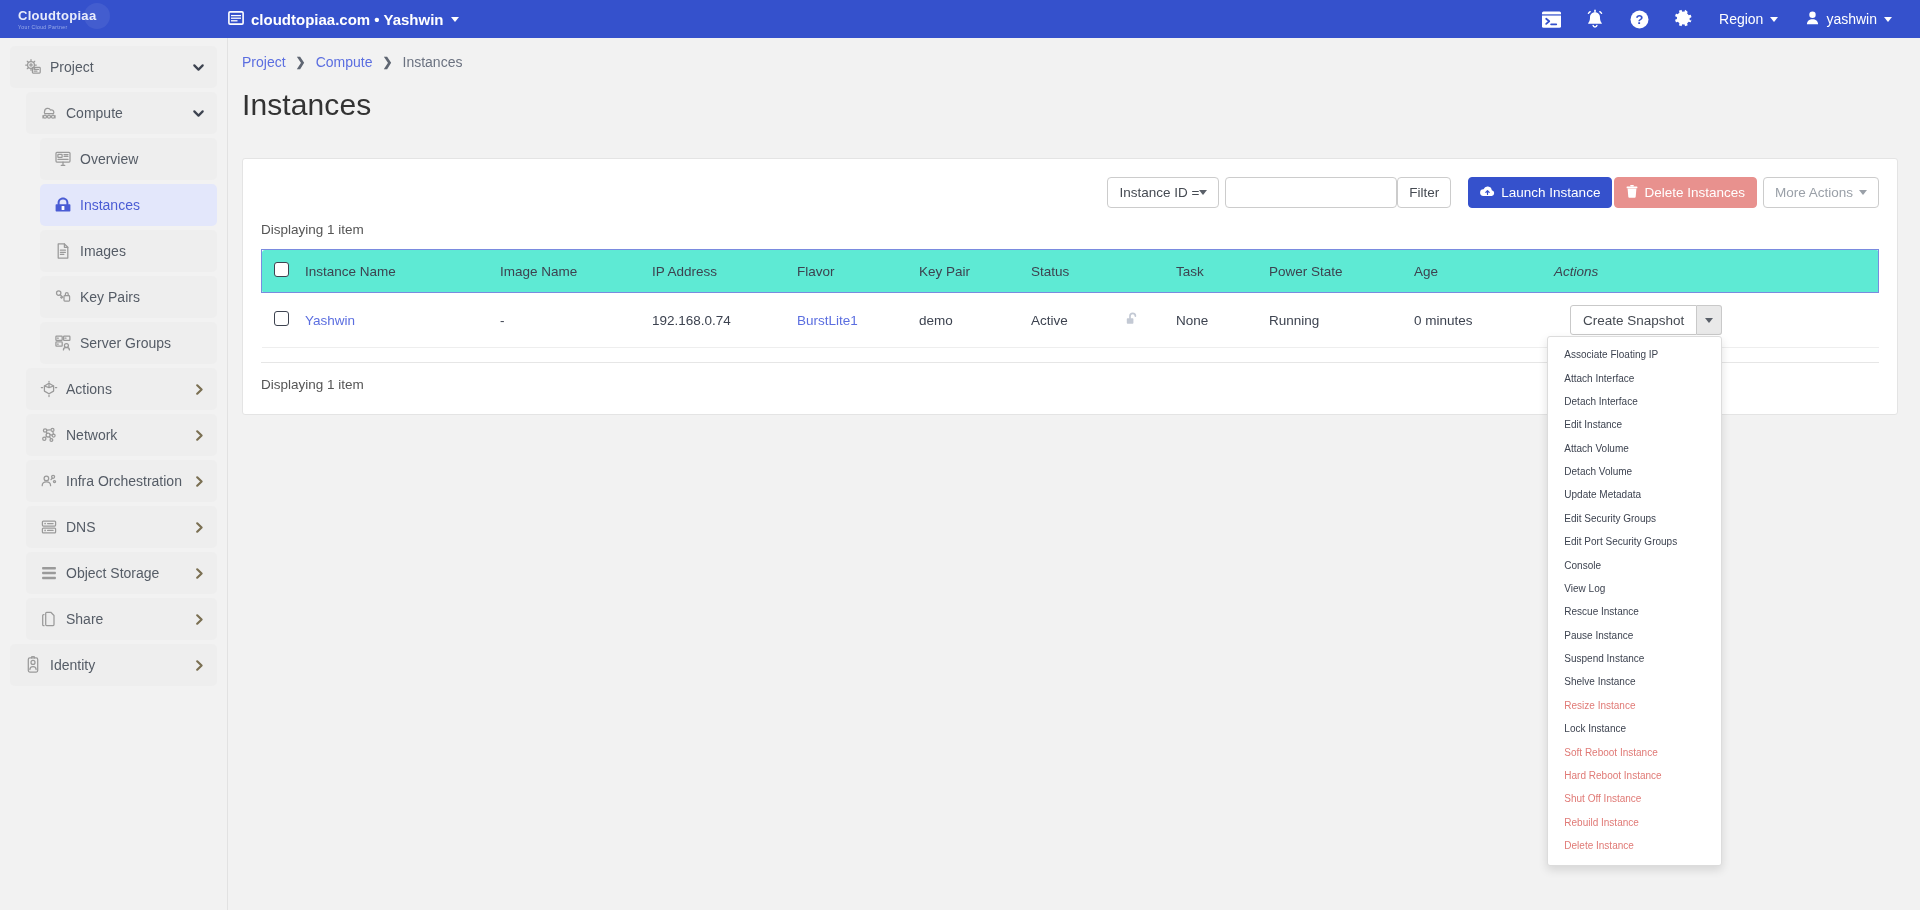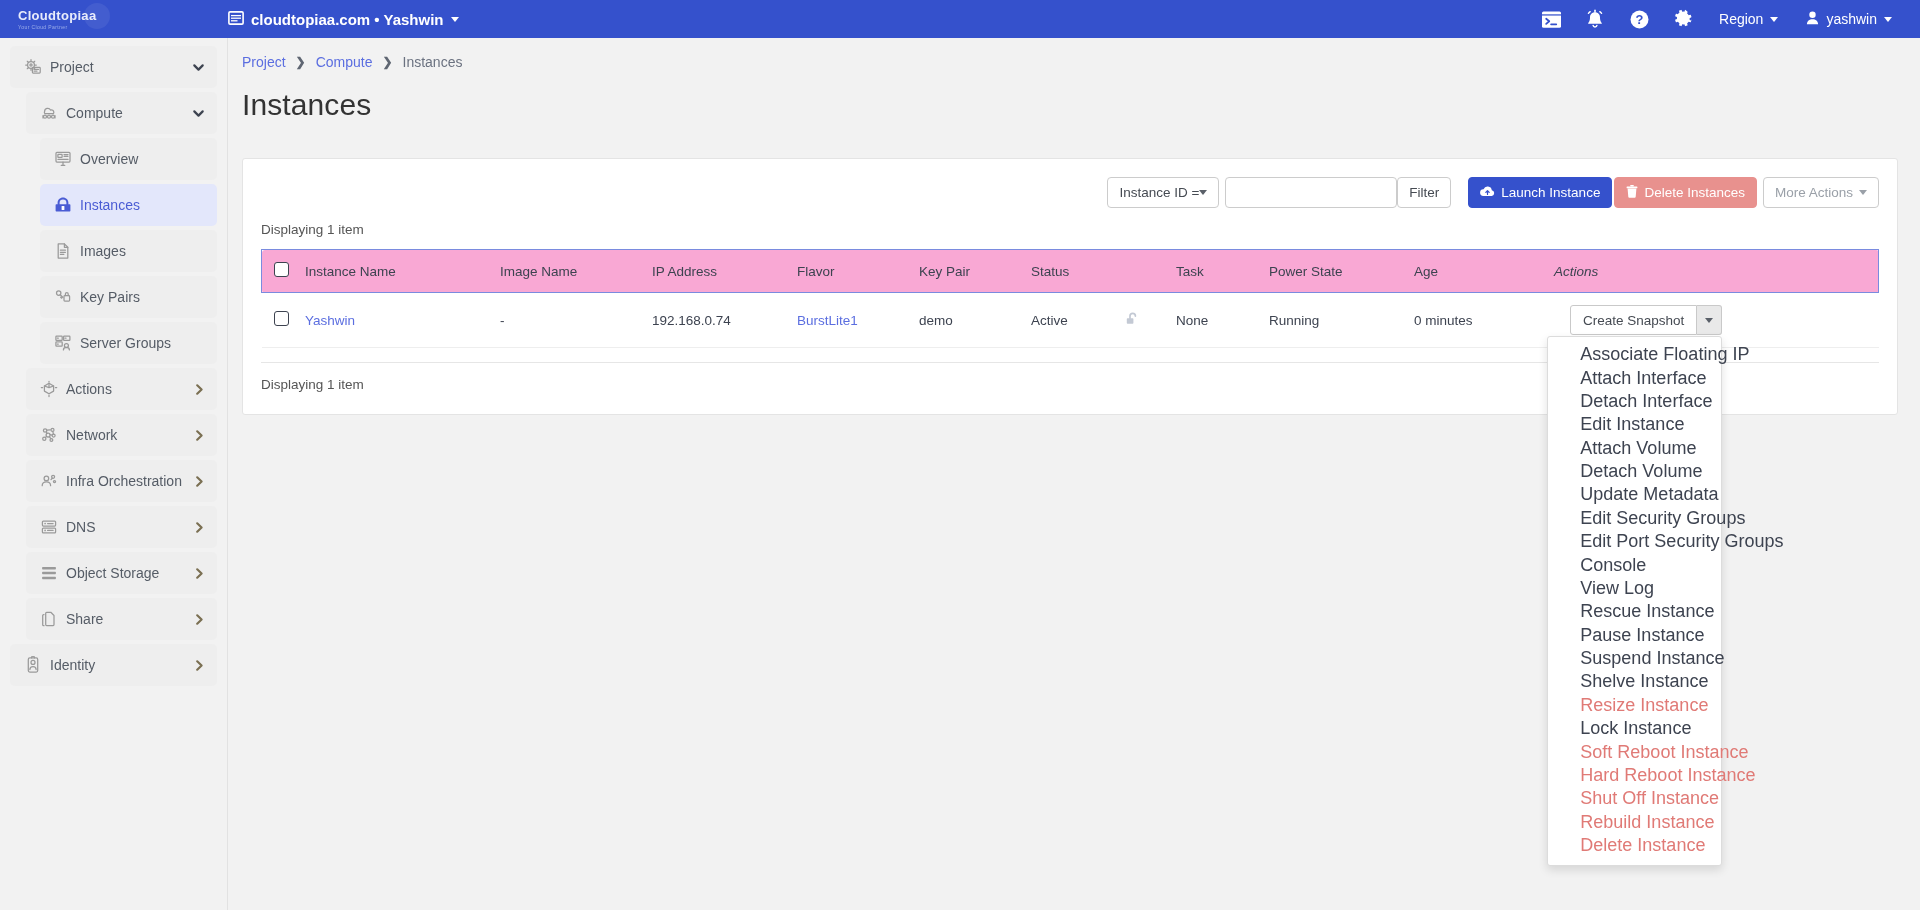--- a/index.html
+++ b/index.html
@@ -206,21 +206,21 @@
     border-top: 5px solid #5a6069;
     display: inline-block;
   }
 
   #count-top { padding: 14px 18px 0 18px; font-size: 13.5px; color: #555; }
 
   
   #tbl-wrap { padding: 12px 18px 0 18px; }
   table { width: 100%; border-collapse: collapse; }
   thead tr {
-    background: #f9a8d4;
+    background: #5eead4;
   }
   thead th {
     text-align: left;
     font-weight: normal;
     font-size: 13.5px;
     color: #3d4350;
     padding: 12px 8px;
     border-top: 1px solid #7a8bdf;
     border-bottom: 1px solid #7a8bdf;
   }
@@ -290,26 +290,25 @@
     background: #fff;
     border: 1px solid #dcdcdc;
     border-radius: 3px;
     box-shadow: 0 4px 10px rgba(0,0,0,.12);
     padding: 6px 0 8px 0;
     z-index: 50;
   }
   #action-menu .mi {
     display: block;
     padding: 3.2px 16px;
-    font-size: 18px;
+    font-size: 10px;
     color: #3d4350;
     white-space: nowrap;
     cursor: pointer;
     line-height: 17px;
-    margin-left: 16px;
   }
   #action-menu .mi.danger { color: #e07a76; }
 
   #count-bottom {
     border-top: 1px solid #e6e6e6;
     margin: 14px 18px 0 18px;
     padding: 14px 0 22px 0;
     font-size: 13.5px;
     color: #555;
   }

